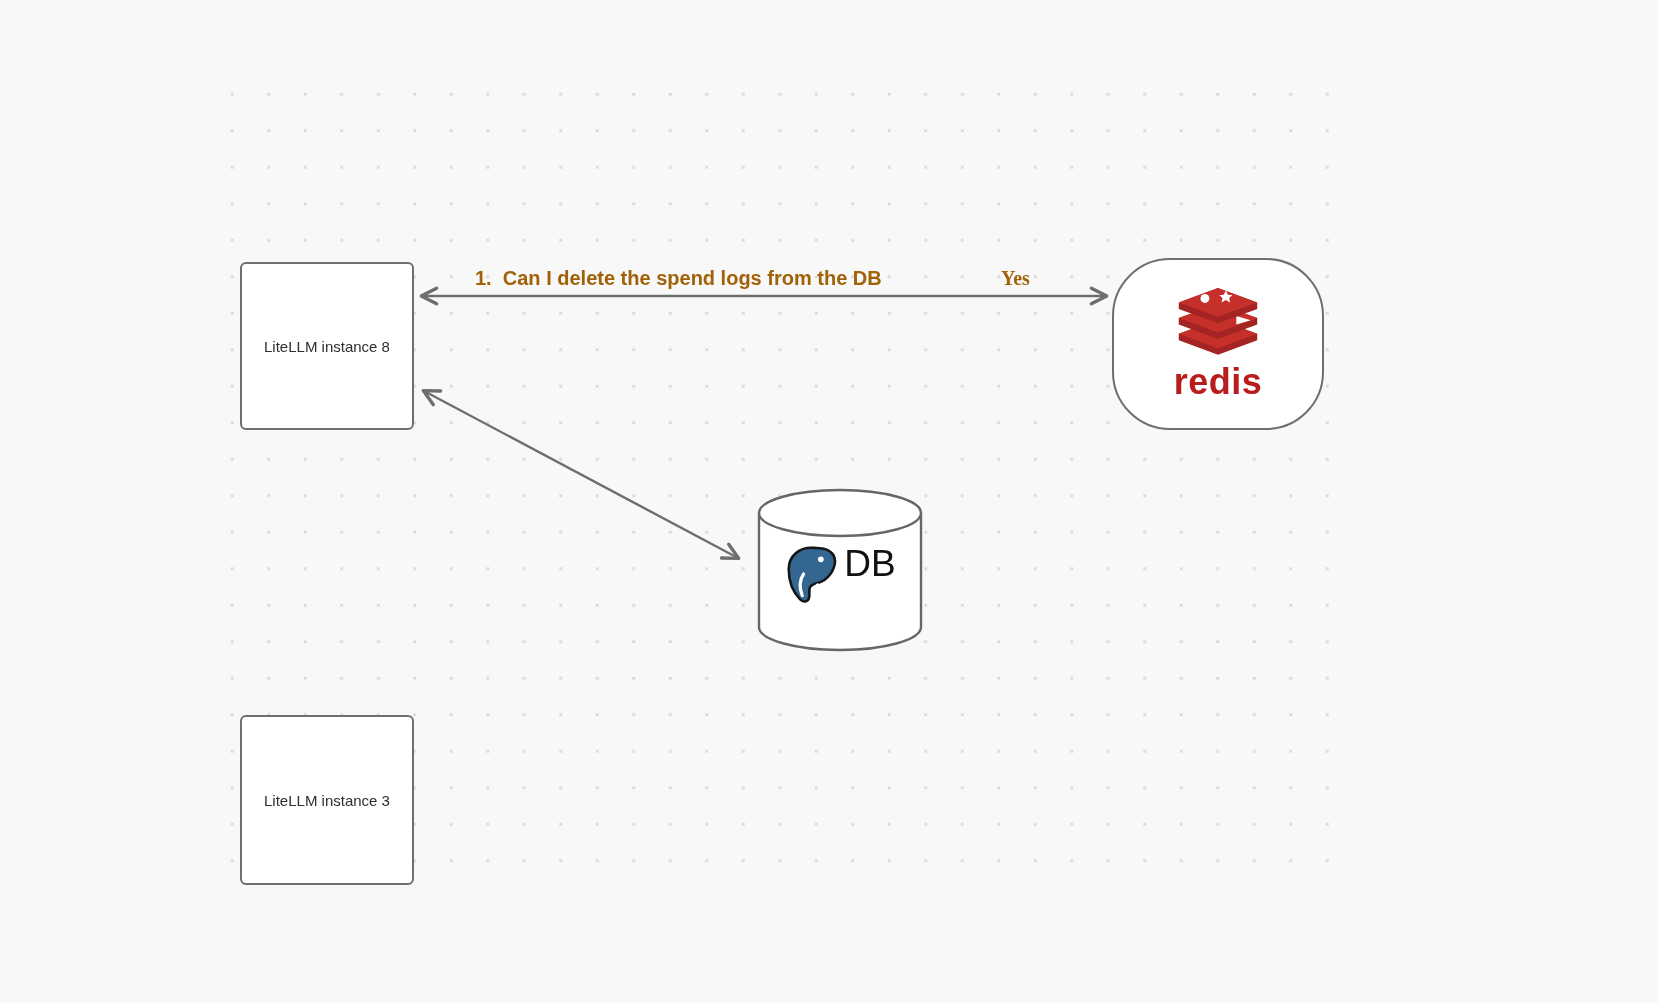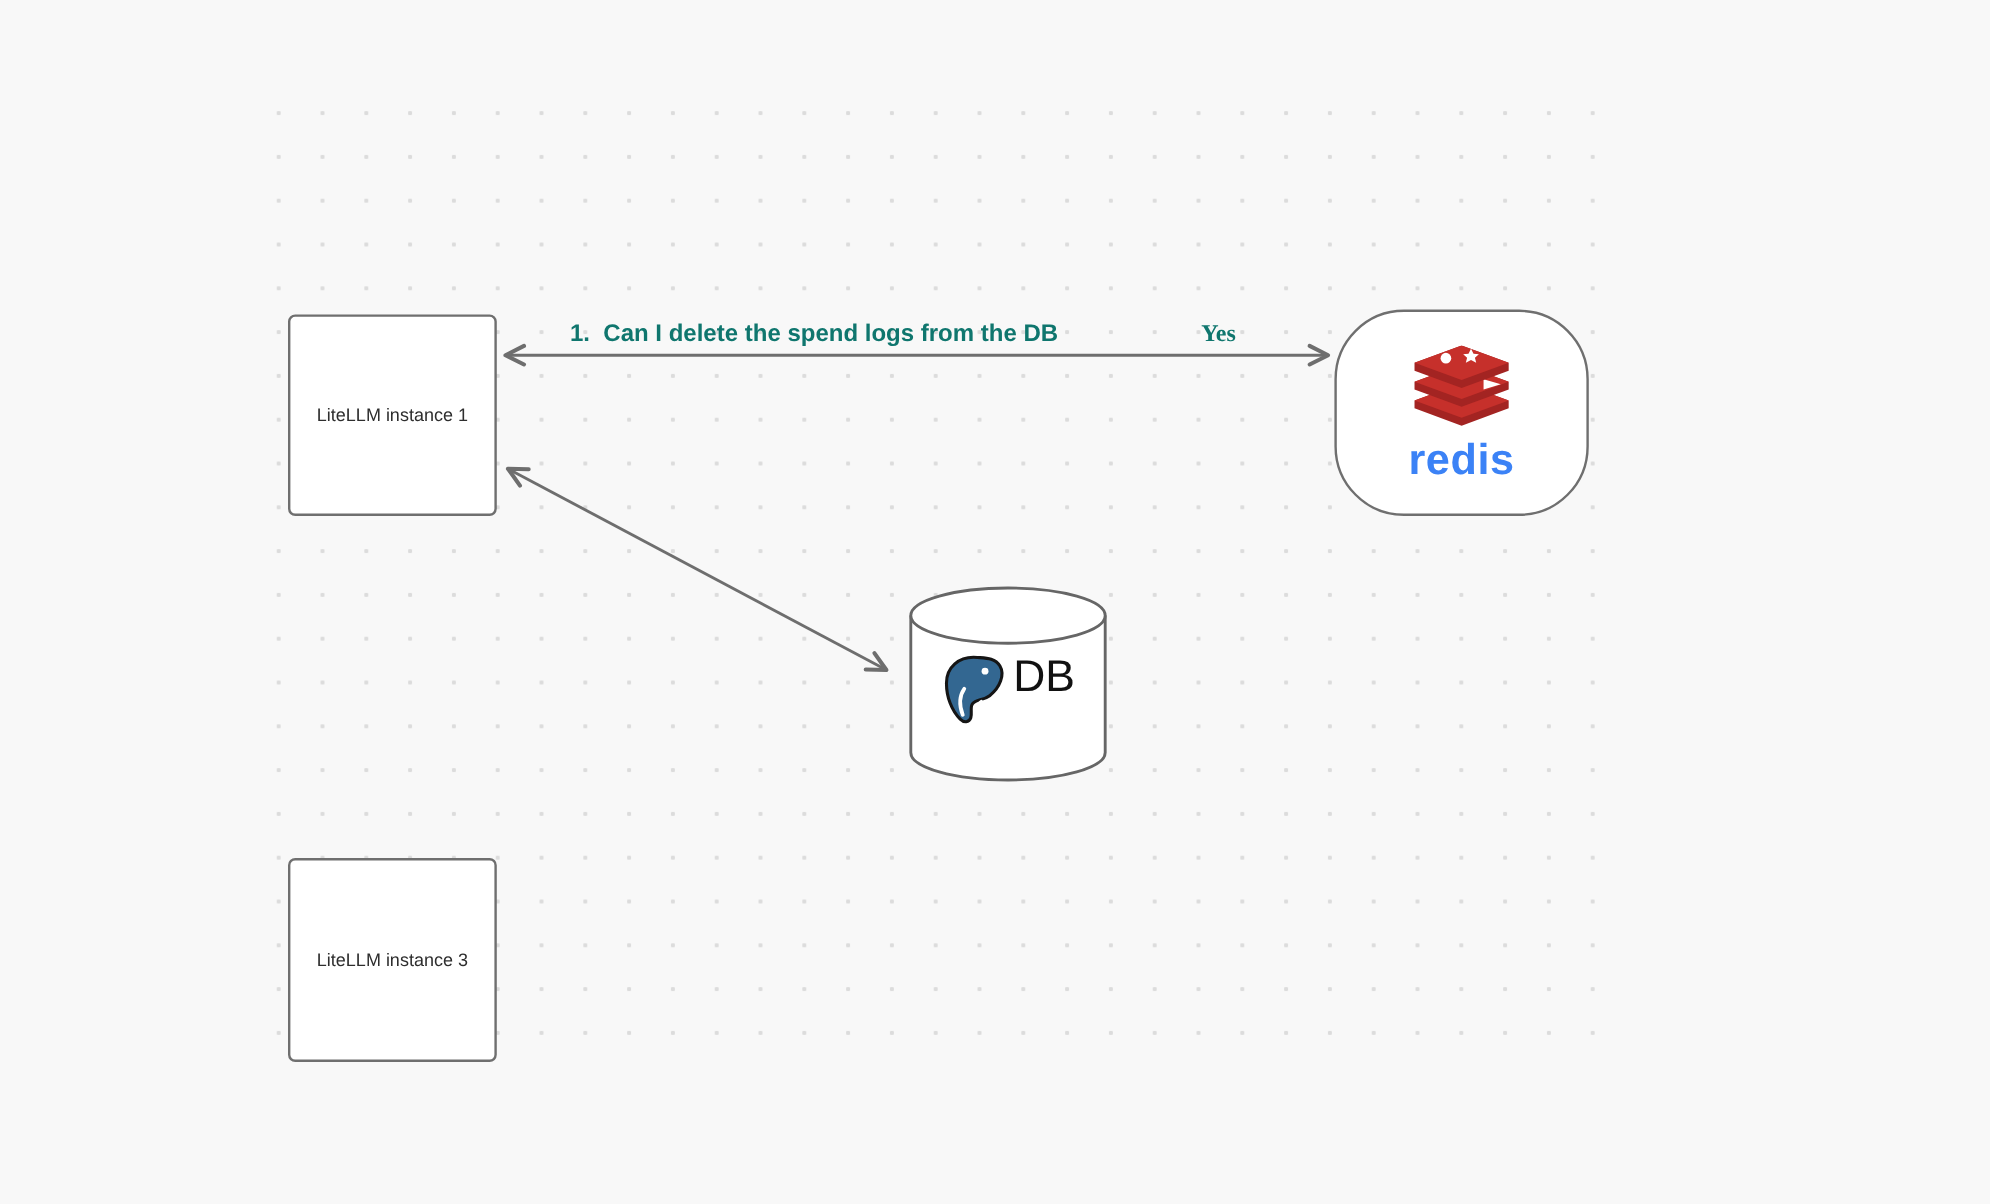--- a/index.html
+++ b/index.html
@@ -47,21 +47,21 @@
     display:flex;
     flex-direction:column;
     align-items:center;
     justify-content:center;
     gap:2px;
     box-sizing:border-box;
   }
   .redis-wordmark{
     font-size:36px;
     font-weight:700;
-    color:#3b82f6;
+    color:#b91c1c;
     letter-spacing:0.5px;
     line-height:1;
     margin-top:2px;
   }
   .db-node{
     position:absolute;
     left:756px; top:487px;
     width:168px; height:168px;
   }
   .db-content{
@@ -80,21 +80,21 @@
   .arrows-layer{
     position:absolute;
     left:0; top:0;
     width:1658px; height:1003px;
     pointer-events:none;
   }
   .arrow-label{
     position:absolute;
     font-size:20px;
     font-weight:700;
-    color:#0f766e;
+    color:#a16207;
     white-space:pre;
   }
   .label-arrow1{ left:475px; top:267px; }
   .label-arrow1-response{ left:1001px; top:267px;font-family:Liberation Serif, serif; }
   .label-arrow2{ left:552px; top:433px; }
 </style>
 </head>
 <body>
 
 <div class="canvas">
@@ -105,21 +105,21 @@
     <defs>
       <marker id="arrowhead" viewBox="0 0 14 14" refX="11.5" refY="7" markerWidth="9" markerHeight="9" orient="auto-start-reverse">
         <path d="M2 2 L12 7 L2 12" fill="none" stroke="#6e6e6e" stroke-width="2.2" stroke-linecap="round" stroke-linejoin="round"></path>
       </marker>
     </defs>
     <line x1="422" y1="296" x2="1106" y2="296" stroke="#6e6e6e" stroke-width="2.4" marker-start="url(#arrowhead)" marker-end="url(#arrowhead)"></line>
     <line x1="424" y1="391" x2="738" y2="558" stroke="#6e6e6e" stroke-width="2.4" marker-start="url(#arrowhead)" marker-end="url(#arrowhead)"></line>
   </svg>
 
   <div class="node-box" style="left:240px; top:262px;">
-    <span class="node-label">LiteLLM instance 1</span>
+    <span class="node-label">LiteLLM instance 8</span>
   </div>
 
 
   <div class="node-box" style="left:240px; top:715px; height:166px;">
     <span class="node-label">LiteLLM instance 3</span>
   </div>
 
   <div class="redis-node">
     <span>
       <svg width="84" height="68" viewBox="0 0 64 52">

